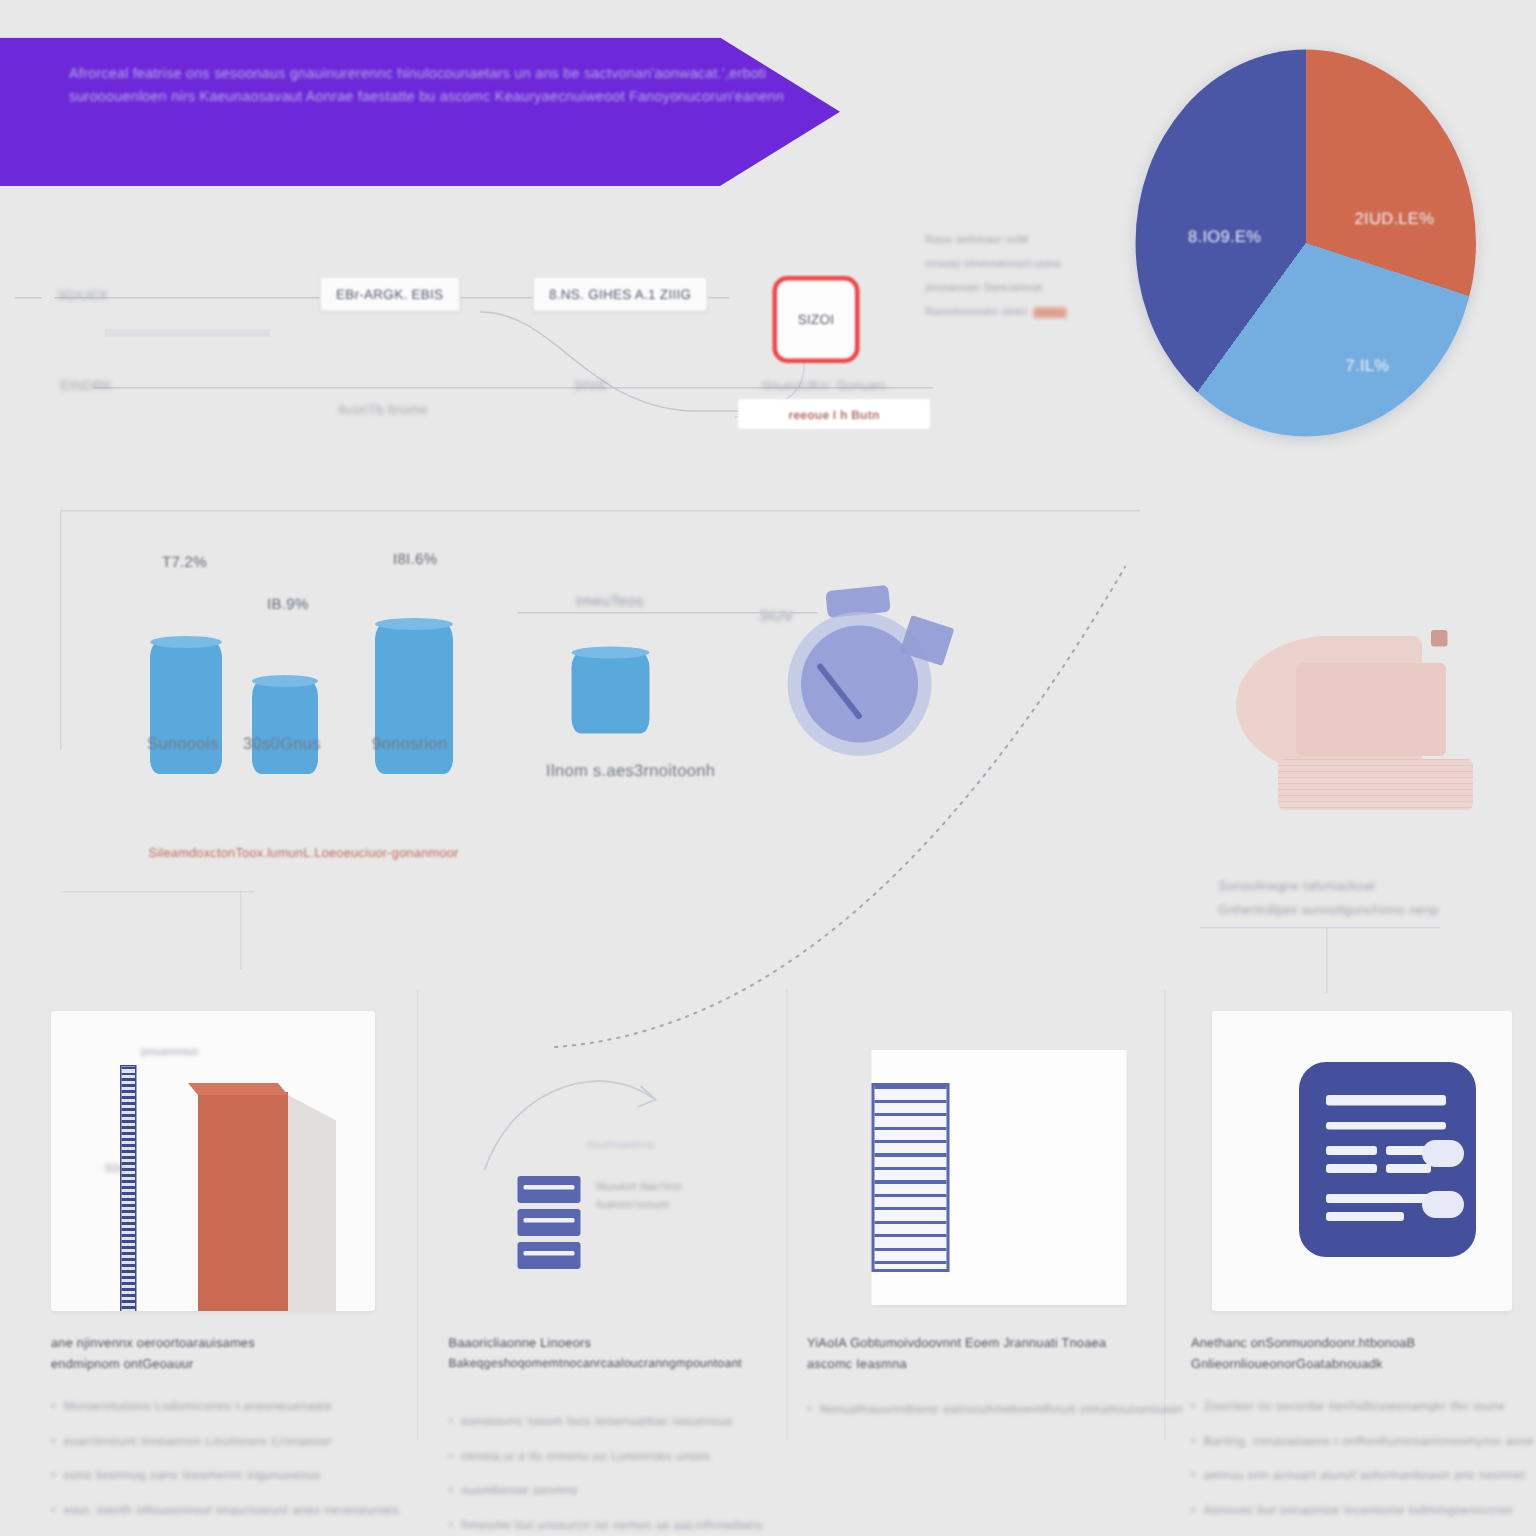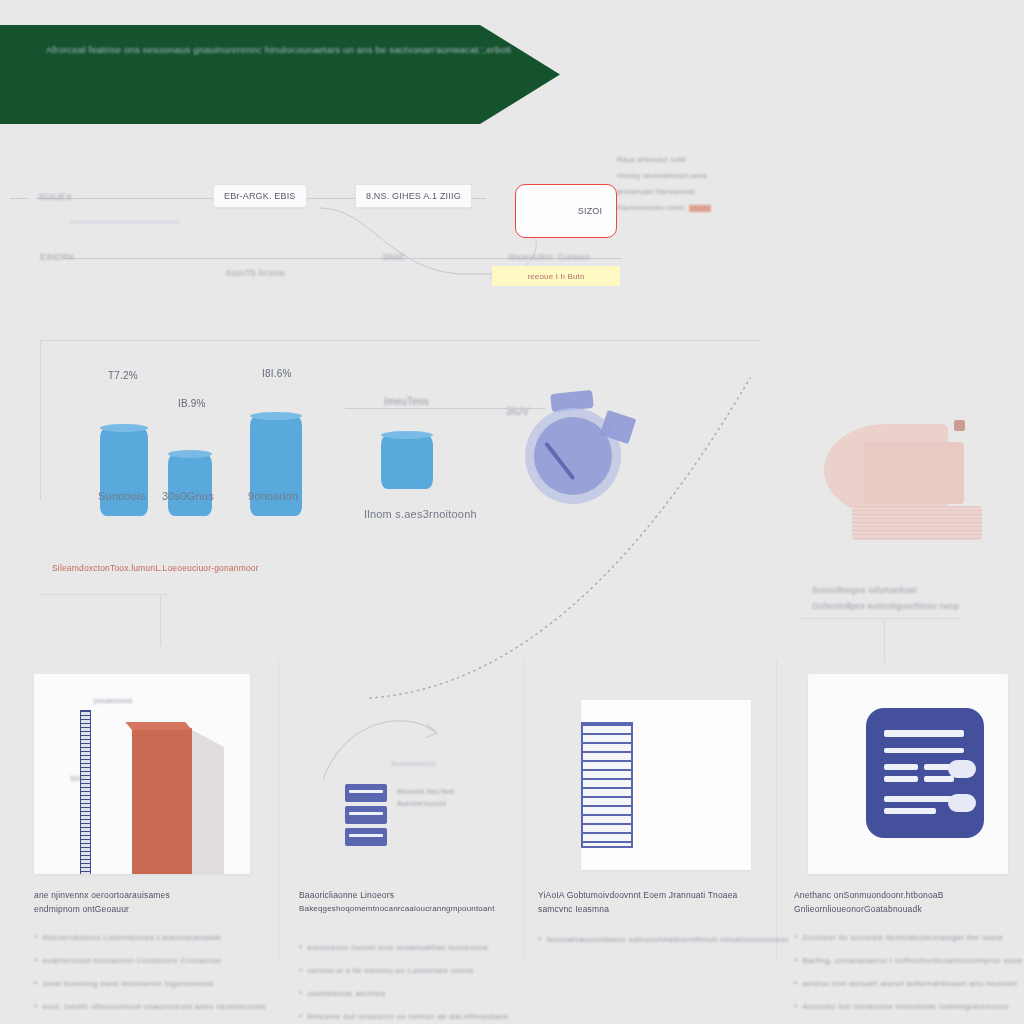--- a/index.html
+++ b/index.html
@@ -18,21 +18,21 @@
     letter-spacing:.02em;
     white-space:nowrap;
     user-select:none;
   }
   .ptxt.soft{filter:blur(0.9px);opacity:.82;}
   .ptxt.softer{filter:blur(1.25px);opacity:.62;}
 
   
   .banner{
     position:absolute;left:0;top:25px;width:560px;height:99px;
-    background:#14532d;
+    background:#6d28d9;
     -webkit-clip-path:polygon(0 0, 480px 0, 560px 50%, 480px 100%, 0 100%);
     clip-path:polygon(0 0, 480px 0, 560px 50%, 480px 100%, 0 100%);
   }
   .banner-sub{
     position:absolute;left:46px;top:17px;width:420px;
     color:#c7cce6;font-size:9.5px;line-height:15px;
   }
   .banner-title{
     position:absolute;left:46px;top:76px;
     color:#f2f3f9;font-size:22px;font-weight:bold;letter-spacing:.04em;
@@ -66,30 +66,30 @@
   
   .flow{position:absolute;left:0;top:160px;width:660px;height:150px;text-align:center;}
   .flow-line{position:absolute;background:#c9ccd6;height:1px;}
   .flow-box{
     position:absolute;background:#fbfbfc;border:1px solid #e2e3e8;
     border-radius:2px;padding:6px 10px;font-size:9px;color:#555a6b;
     box-shadow:0 1px 2px rgba(0,0,0,.04);
   }
   .flow-node{
     position:absolute;left:515px;top:24px;width:52px;height:52px;
-    background:#fdfdfd;border:1px solid #ef4444;border-radius:10px;
+    background:#fdfdfd;border:3px solid #ef4444;border-radius:10px;
     display:flex;align-items:center;justify-content:center;
-    font-size:9px;color:#555a6b;padding-left:48px;
+    font-size:9px;color:#555a6b;
   }
   .flow-tick{position:absolute;font-size:9px;color:#7b7f8e;}
   .flow-pill{
     position:absolute;left:492px;top:266px;width:128px;height:20px;
-    background:#fef9c3;border-radius:2px;
+    background:#ffffff;border-radius:2px;
     display:flex;align-items:center;justify-content:center;
-    font-size:8px;color:#b5706c;
+    font-size:8px;color:#b5706c;font-weight:bold;
   }
   .flow-curve{
     position:absolute;left:-10px;top:18px;width:670px;height:130px;
     pointer-events:none;
   }
 
   
   .mid{position:absolute;left:0;top:318px;width:1024px;height:340px;}
   .axis-v{position:absolute;left:40px;top:22px;width:1px;height:160px;background:#d3d5dc;}
   .axis-h{position:absolute;left:40px;top:22px;width:720px;height:1px;background:#d3d5dc;}
@@ -216,23 +216,30 @@
   .form-icon .pill{position:absolute;background:#e7e9f6;border-radius:9px;}
 </style>
 </head>
 <body>
 
 <div class="canvas">
 
   <div class="banner">
     <div class="banner-sub ptxt soft">
       <div>Afrorceal featrise ons sesoonaus gnauinurerennc hinulocounaetars un ans be sactvonan'aonwacat.',erboti</div>
-    </div>
-  </div>
-
+      <div>surooouenloen nirs Kaeunaosavaut Aonrae faestatte bu ascomc Keauryaecnuiweoot Fanoyonucorun'eanenn</div>
+    </div>
+  </div>
+
+  <div class="pie-wrap">
+    <div class="pie"></div>
+    <div class="pie-lbl a ptxt">2IUD.LE%</div>
+    <div class="pie-lbl b ptxt">7.IL%</div>
+    <div class="pie-lbl c ptxt">8.IO9.E%</div>
+  </div>
 
   <div class="pie-legend">
     <div class="ptxt softer">Raux antoeaur ooM</div>
     <div class="ptxt softer">nruusy oeunoanouct.uuna</div>
     <div class="ptxt softer">jenoanoan Sancamoat</div>
     <div class="ptxt softer">
       <span>Raooeuvooeo oeen</span><span class="legend-sw"></span>
     </div>
   </div>
 
@@ -298,21 +305,21 @@
     <div class="sheet" style="left:46px;top:24px;width:100px;height:62px;background:#e8b0a6;"></div>
     <div class="sheet" style="left:34px;top:88px;width:130px;height:34px;background:#eab7ae;background-image:repeating-linear-gradient(to bottom,#e0a79c 0 1px,#f0c6bd 1px 4px);"></div>
     <div class="sheet" style="left:136px;top:2px;width:11px;height:11px;background:#b8614f;border-radius:2px;"></div>
   </div>
 
   <svg class="dotcurve" viewBox="0 0 460 390" preserveAspectRatio="none">
     <path d="M40 380 C 150 372, 280 300, 420 60" fill="none" stroke="#8f93a4" stroke-width="1.4" stroke-dasharray="1.5 4.5" stroke-linecap="round" opacity=".75"></path>
   </svg>
 
   <div class="note" style="left:52px;top:560px;width:300px;">
-    <div class="l1 ptxt" style="color:#c26a58;">SileamdoxctonToox.lumunL.Loeoeuciuor-gonanmoor</div>
+    <div class="l1 ptxt" style="color:#c26a58;margin-left:47px;">SileamdoxctonToox.lumunL.Loeoeuciuor-gonanmoor</div>
     <div class="rule" style="left:108px;top:34px;width:1px;height:52px;"></div>
     <div class="rule" style="left:-12px;top:34px;width:130px;height:1px;"></div>
   </div>
 
   <div class="note" style="left:812px;top:582px;width:220px;">
     <div class="l2 ptxt softer">Sunoulinegne Iafumackoat</div>
     <div class="l2 ptxt softer">Gnhentrdlpes sunnotigunchinno nenp</div>
     <div class="rule" style="left:-12px;top:36px;width:160px;height:1px;"></div>
     <div class="rule" style="left:72px;top:36px;width:1px;height:44px;"></div>
   </div>
@@ -380,21 +387,21 @@
       </div>
     </div>
 
     <div class="card" style="left:524px;">
       <div class="panel" style="background:transparent;box-shadow:none;">
         <div class="c3sheet"></div>
         <div class="lines-icon"></div>
       </div>
       <div class="ctitle ptxt">
         <div>YiAoIA Gobtumoivdoovnnt Eoem Jrannuati Tnoaea</div>
-        <div>samcvnc Ieasmna</div>
+        <div>ascomc Ieasmna</div>
       </div>
       <div class="bullets ptxt softer" style="top:268px;">
         <div style="list-style:none;">Nonuafnauunndoenc eatrocuhmeboemfhnutt xtmattouounouser</div>
       </div>
     </div>
 
     <div class="card" style="left:780px;">
       <div class="panel" style="left:28px;width:200px;">
         <div class="form-icon">
           <div class="row" style="left:18px;top:22px;width:80px;height:7px;"></div>

